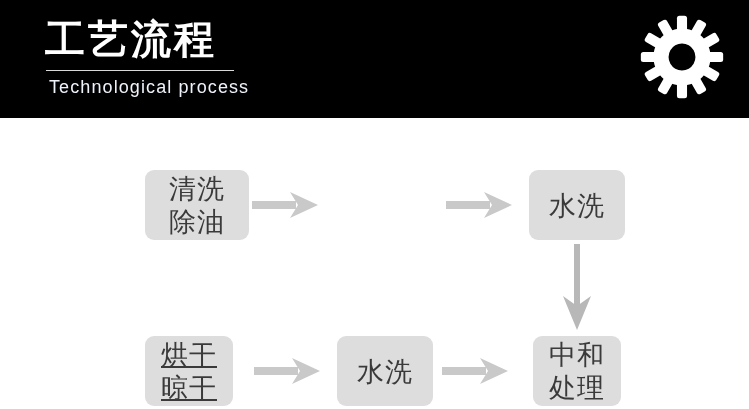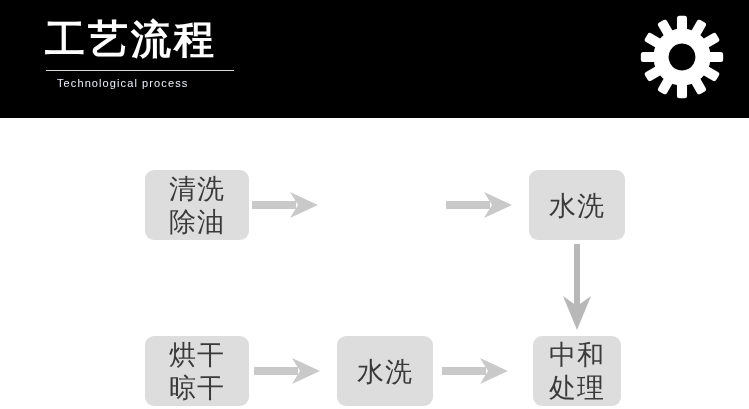--- a/index.html
+++ b/index.html
@@ -42,25 +42,25 @@
   }
   #title-rule {
     width: 188px;
     height: 1px;
     background: #ffffff;
     opacity: 0.85;
     margin-top: 8px;
     margin-left: 1px;
   }
   #title-en {
-    font-size: 11px;
+    font-size: 18px;
     color: #eef2fa;
     letter-spacing: 1.1px;
     margin-top: 6px;
-    margin-left: 12px;
+    margin-left: 4px;
     white-space: nowrap;
     font-family: "Liberation Sans", sans-serif;
   }
 
   #gear-wrap {
     position: absolute;
     left: 640px;
     top: 15px;
     width: 84px;
     height: 84px;
@@ -91,21 +91,21 @@
     justify-content: center;
     text-align: center;
     white-space: pre-line;
   }
 
   
   #node-0 { left: 133px; top: 52px;  width: 104px; height: 70px; }
   #node-1 { left: 325px; top: 52px;  width: 104px; height: 70px; }
   #node-2 { left: 517px; top: 52px;  width: 96px;  height: 70px; }
   
-  #node-3 { left: 133px; top: 218px; width: 104px; height: 70px; }
+  #node-3 { left: 133px; top: 218px; width: 88px; height: 70px; text-decoration: underline; }
   #node-4 { left: 325px; top: 218px; width: 96px;  height: 70px; }
   #node-5 { left: 521px; top: 218px; width: 88px; height: 70px; }
 
   .arrow-h {
     position: absolute;
     width: 72px;
     height: 30px;
   }
   .arrow-h svg { display: block; }
   #arrow-h-0 { left: 240px; top: 72px; }

